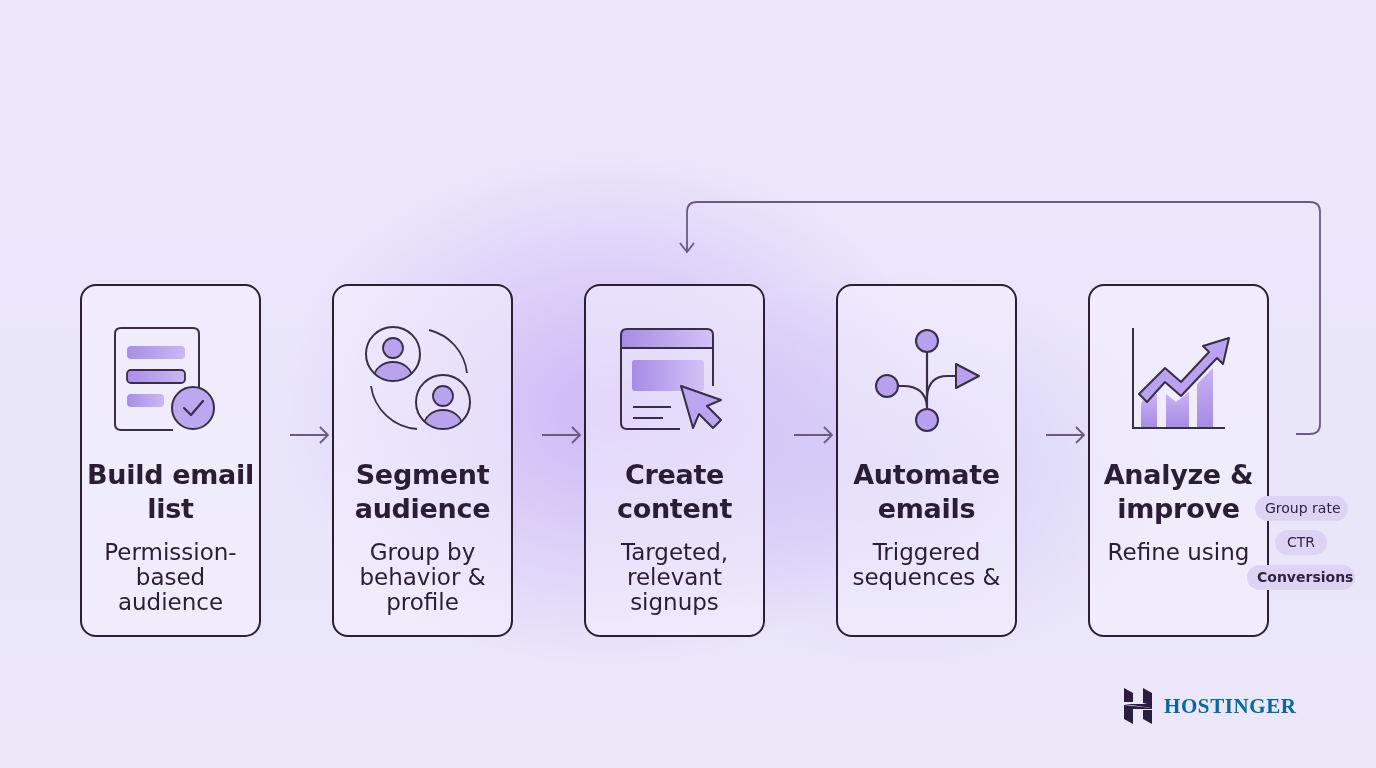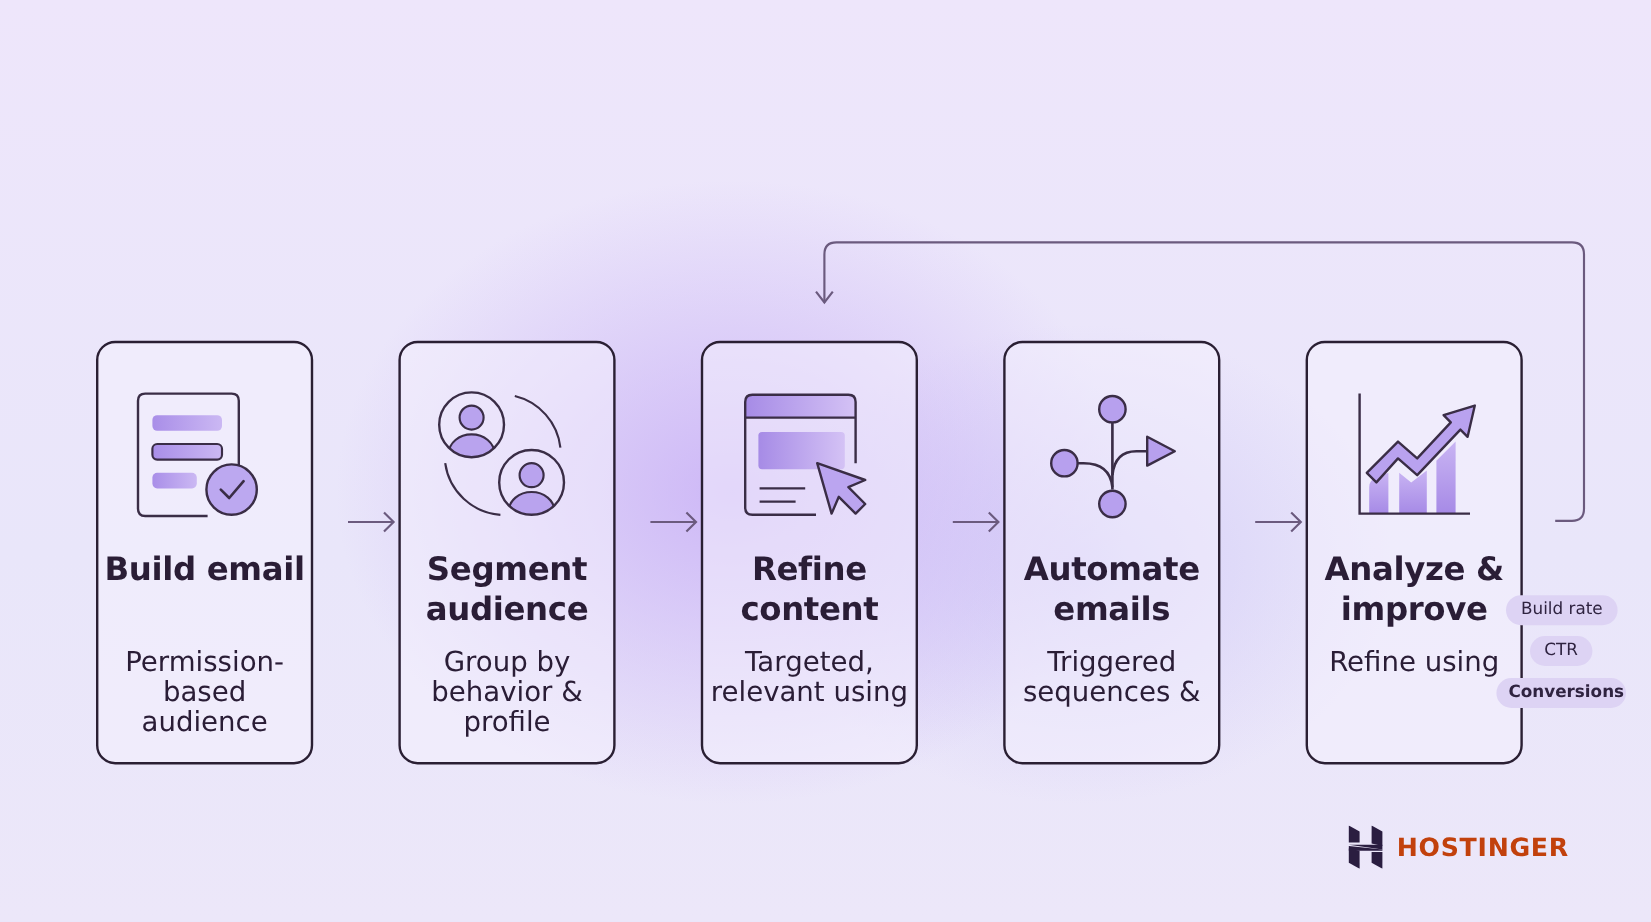--- a/index.html
+++ b/index.html
@@ -32,21 +32,21 @@
     font-size: 23px; line-height: 25px; color: #2a1d36;
   }
   .connector { position: absolute; top: 424px; width: 44px; height: 22px; }
   .loop { position: absolute; left: 0; top: 0; width: 1376px; height: 768px; pointer-events: none; }
   .pill {
     position: absolute; height: 25px; border-radius: 13px;
     background: #ddd3f4; color: #2f2340; font-size: 14px; line-height: 25px;
     text-align: center; padding: 0 10px; box-sizing: border-box; white-space: nowrap;
   }
   .logo { position: absolute; left: 1122px; top: 688px; height: 36px; display: flex; align-items: center; }
-  .logo-text { font-size: 21px; font-weight: 700; color: #c2410c; letter-spacing: 0.6px; margin-left: 10px; }
+  .logo-text { font-size: 21px; font-weight: 700; color: #0369a1; letter-spacing: 0.6px; margin-left: 10px; font-family: Liberation Serif, serif; }
 </style>
 </head>
 <body>
 
 <div class="bg"></div>
 
 <svg class="loop" viewBox="0 0 1376 768">
   <path d="M1296 434 H1310 Q1320 434 1320 424 V212 Q1320 202 1310 202 H697 Q687 202 687 212 V252" fill="none" stroke="#6b5a7e" stroke-width="1.8"></path>
   <path d="M680 243 L687 252 L694 243" fill="none" stroke="#6b5a7e" stroke-width="1.8"></path>
 </svg>
@@ -61,20 +61,21 @@
       </defs>
     <path d="M88 70 V10 Q88 4 82 4 H10 Q4 4 4 10 V100 Q4 106 10 106 H62" fill="none" stroke="#3a2d46" stroke-width="2"></path>
     <rect x="16" y="22" width="58" height="13" rx="4" fill="url(#g1)"></rect>
     <rect x="16" y="46" width="58" height="13" rx="4" fill="url(#g1)" stroke="#3a2d46" stroke-width="1.8"></rect>
     <rect x="16" y="70" width="37" height="13" rx="4" fill="url(#g1)"></rect>
     <circle cx="82" cy="84" r="21" fill="#bca8f0" stroke="#3a2d46" stroke-width="2"></circle>
     <path d="M73 84 L80 91 L92 77" fill="none" stroke="#3a2d46" stroke-width="2.2" stroke-linecap="round" stroke-linejoin="round"></path>
   </svg>
   <div class="title">
     <div>Build email</div>
+    <div>list</div>
   </div>
   <div class="desc">
     <div>Permission-based</div>
     <div>audience</div>
   </div>
 </div>
 
 <svg class="connector" style="left:288px;" viewBox="0 0 44 22">
   <path d="M2 11 H40 M32 3 L40 11 L32 19" fill="none" stroke="#6b5a7e" stroke-width="1.8"></path>
 </svg>
@@ -126,26 +127,26 @@
       </defs>
     <path d="M6 11 Q6 5 12 5 H92 Q98 5 98 11 V24 H6 Z" fill="url(#g3)"></path>
     <path d="M65 105 H12 Q6 105 6 99 V11 Q6 5 12 5 H92 Q98 5 98 11 V62" fill="none" stroke="#3a2d46" stroke-width="2"></path>
     <line x1="6" y1="24" x2="98" y2="24" stroke="#3a2d46" stroke-width="2"></line>
     <rect x="17" y="36" width="72" height="31" rx="3" fill="url(#g3)"></rect>
     <line x1="18" y1="83" x2="56" y2="83" stroke="#3a2d46" stroke-width="2"></line>
     <line x1="18" y1="94" x2="48" y2="94" stroke="#3a2d46" stroke-width="2"></line>
     <path d="M66 62 L106 76 L92 82 L106 96 L98 104 L84 90 L78 104 Z" fill="#bba5f0" stroke="#3a2d46" stroke-width="2" stroke-linejoin="round"></path>
   </svg>
   <div class="title">
-    <div>Refine</div>
+    <div>Create</div>
     <div>content</div>
   </div>
   <div class="desc">
     <div>Targeted,</div>
-    <div>relevant using</div>
+    <div>relevant signups</div>
   </div>
 </div>
 
 <svg class="connector" style="left:792px;" viewBox="0 0 44 22">
   <path d="M2 11 H40 M32 3 L40 11 L32 19" fill="none" stroke="#6b5a7e" stroke-width="1.8"></path>
 </svg>
 
 <div class="card" style="left:836px;">
   <svg class="icon" viewBox="0 0 120 120">
     <path d="M60 26 V84" fill="none" stroke="#3a2d46" stroke-width="2.2"></path>
@@ -186,21 +187,21 @@
   </svg>
   <div class="title">
     <div>Analyze &amp;</div>
     <div>improve</div>
   </div>
   <div class="desc">
     <div>Refine using</div>
   </div>
 </div>
 
-<div class="pill" style="left:1255px; top:496px; width:93px;">Build rate</div>
+<div class="pill" style="left:1255px; top:496px; width:93px;">Group rate</div>
 <div class="pill" style="left:1275px; top:530px; width:52px;text-align:center;">CTR</div>
 <div class="pill" style="left:1247px; top:565px; width:108px;font-weight:bold;">Conversions</div>
 
 <div class="logo">
   <svg width="32" height="36" viewBox="0 0 32 36">
     <path d="M2 0 L11 5 V14 L2 14 Z" fill="#2a1d40"></path>
     <path d="M2 16 H30 V20 Z" fill="#2a1d40"></path>
     <path d="M2 17 L30 20 V21 H2 Z" fill="#2a1d40"></path>
     <path d="M21 0 L30 5 V17 L21 15 Z" fill="#2a1d40"></path>
     <path d="M2 19 L11 21 V36 L2 31 Z" fill="#2a1d40"></path>

